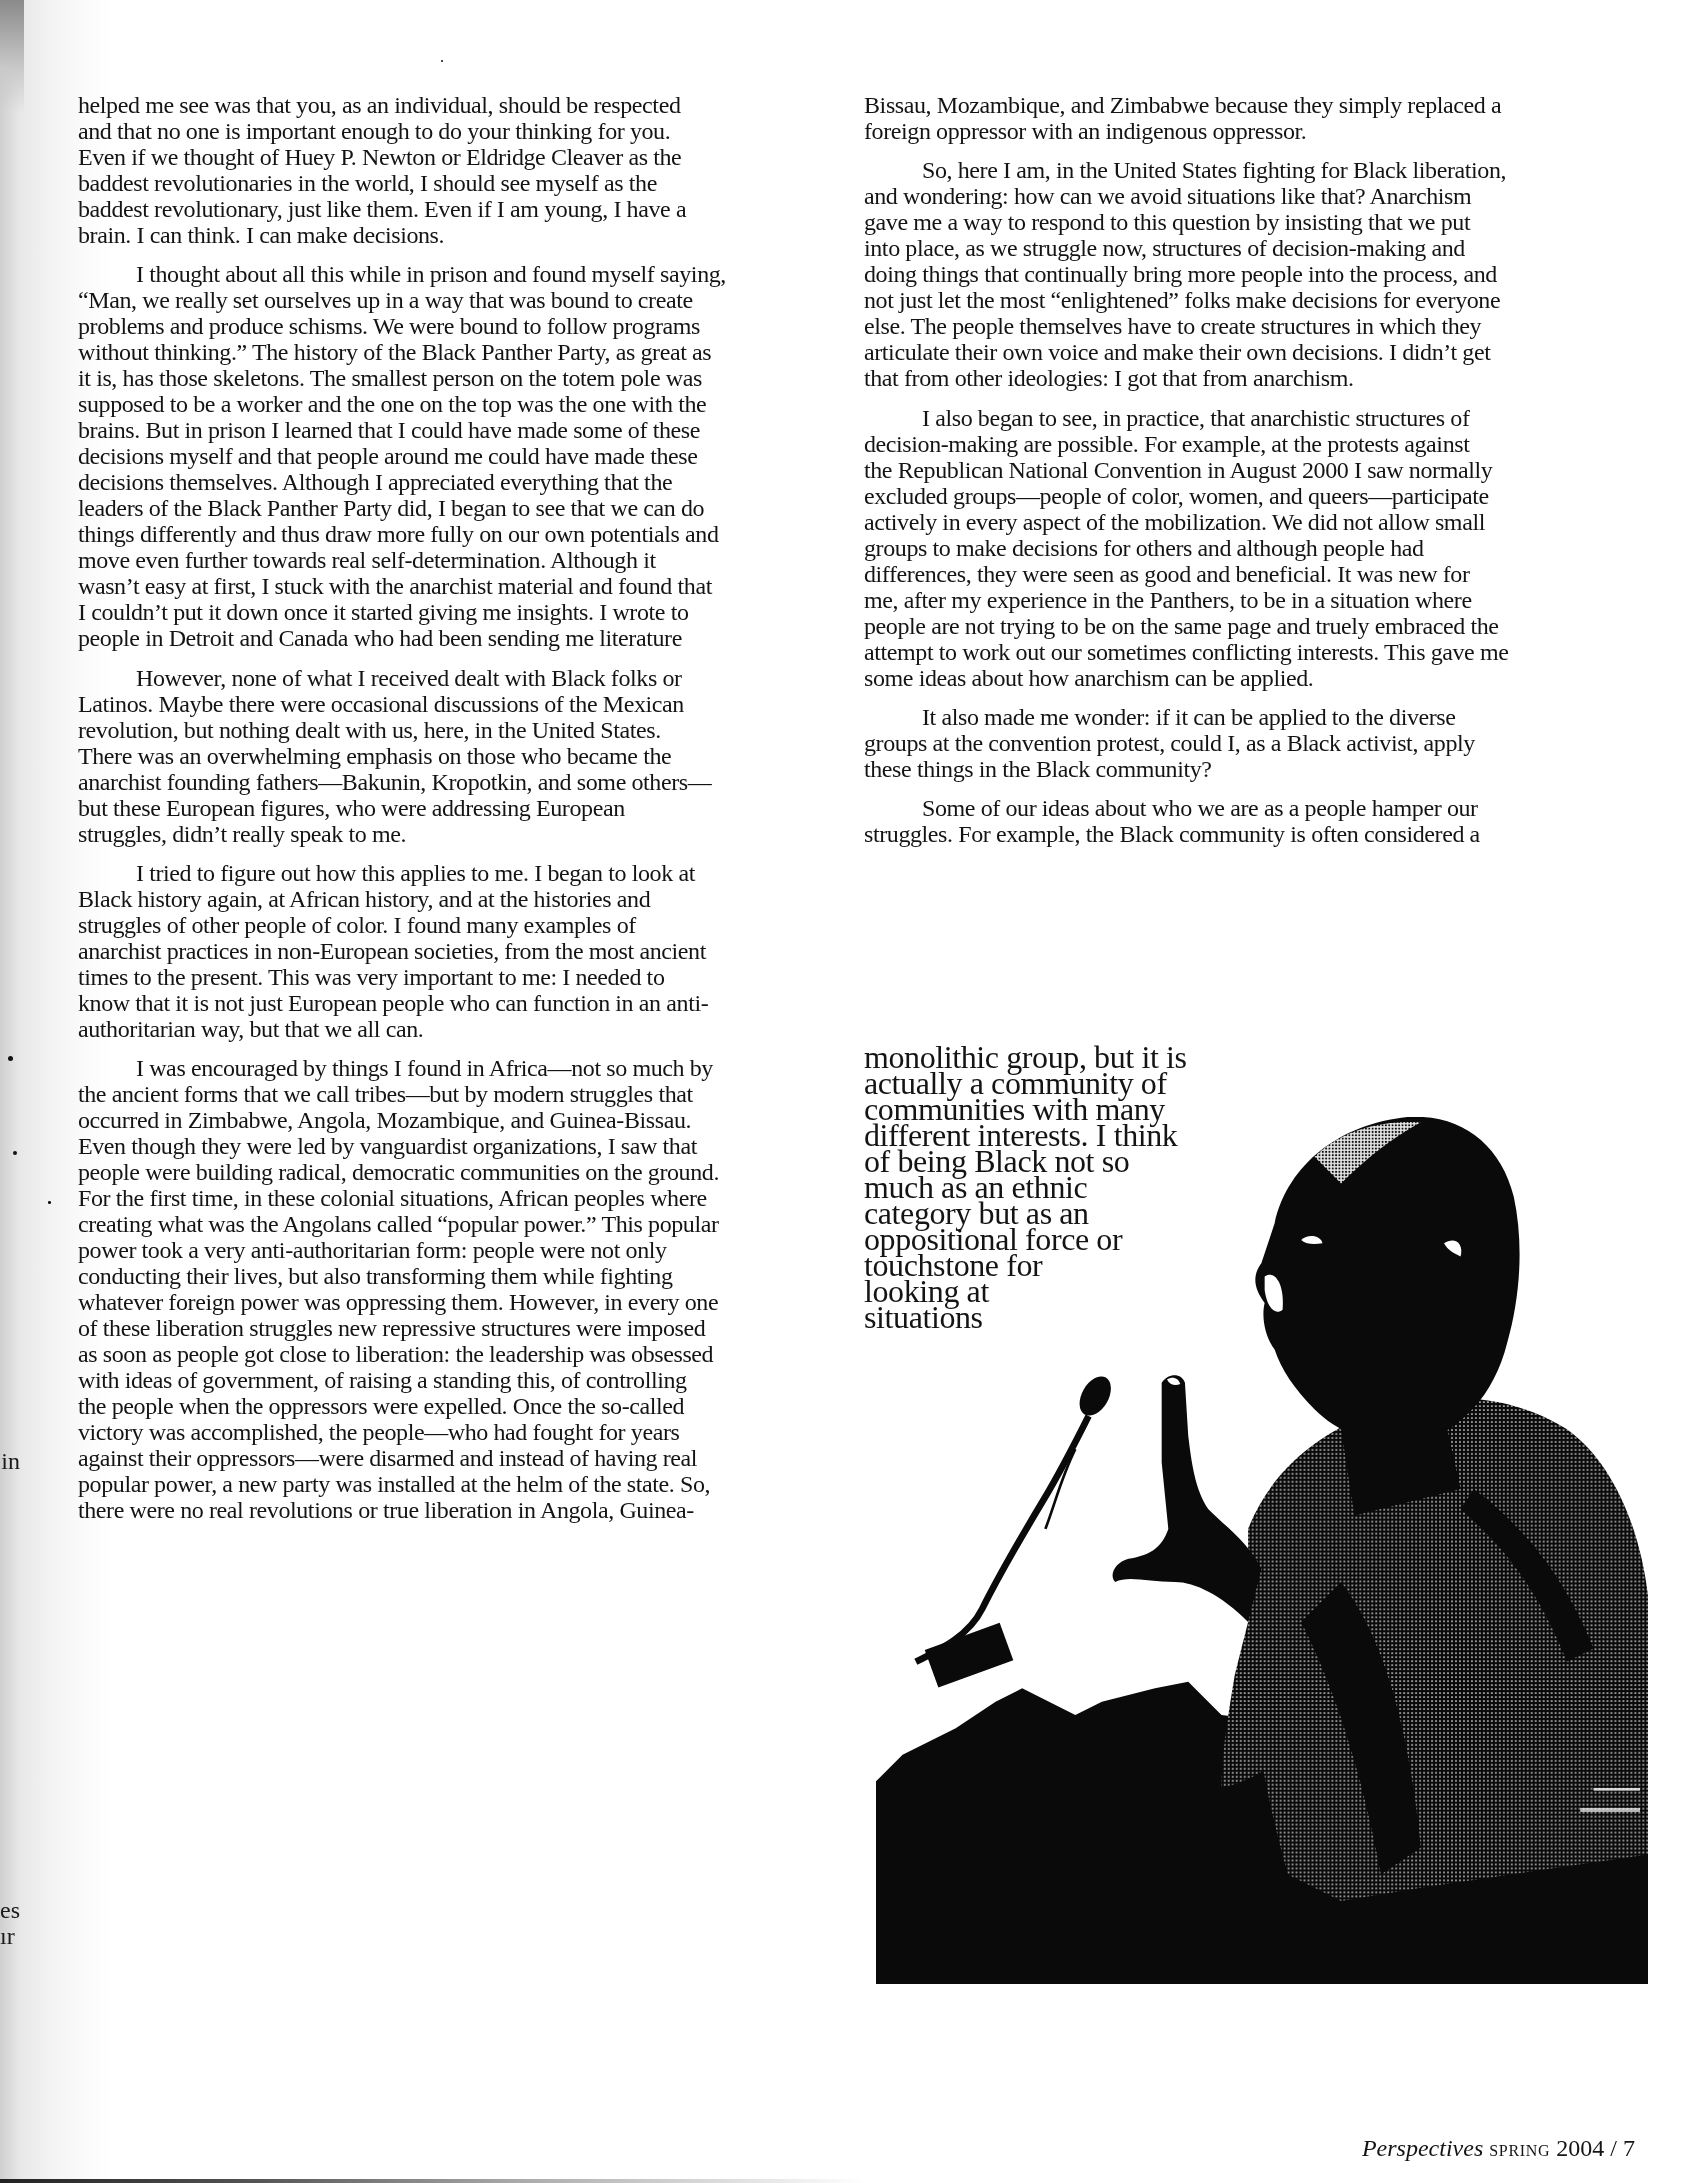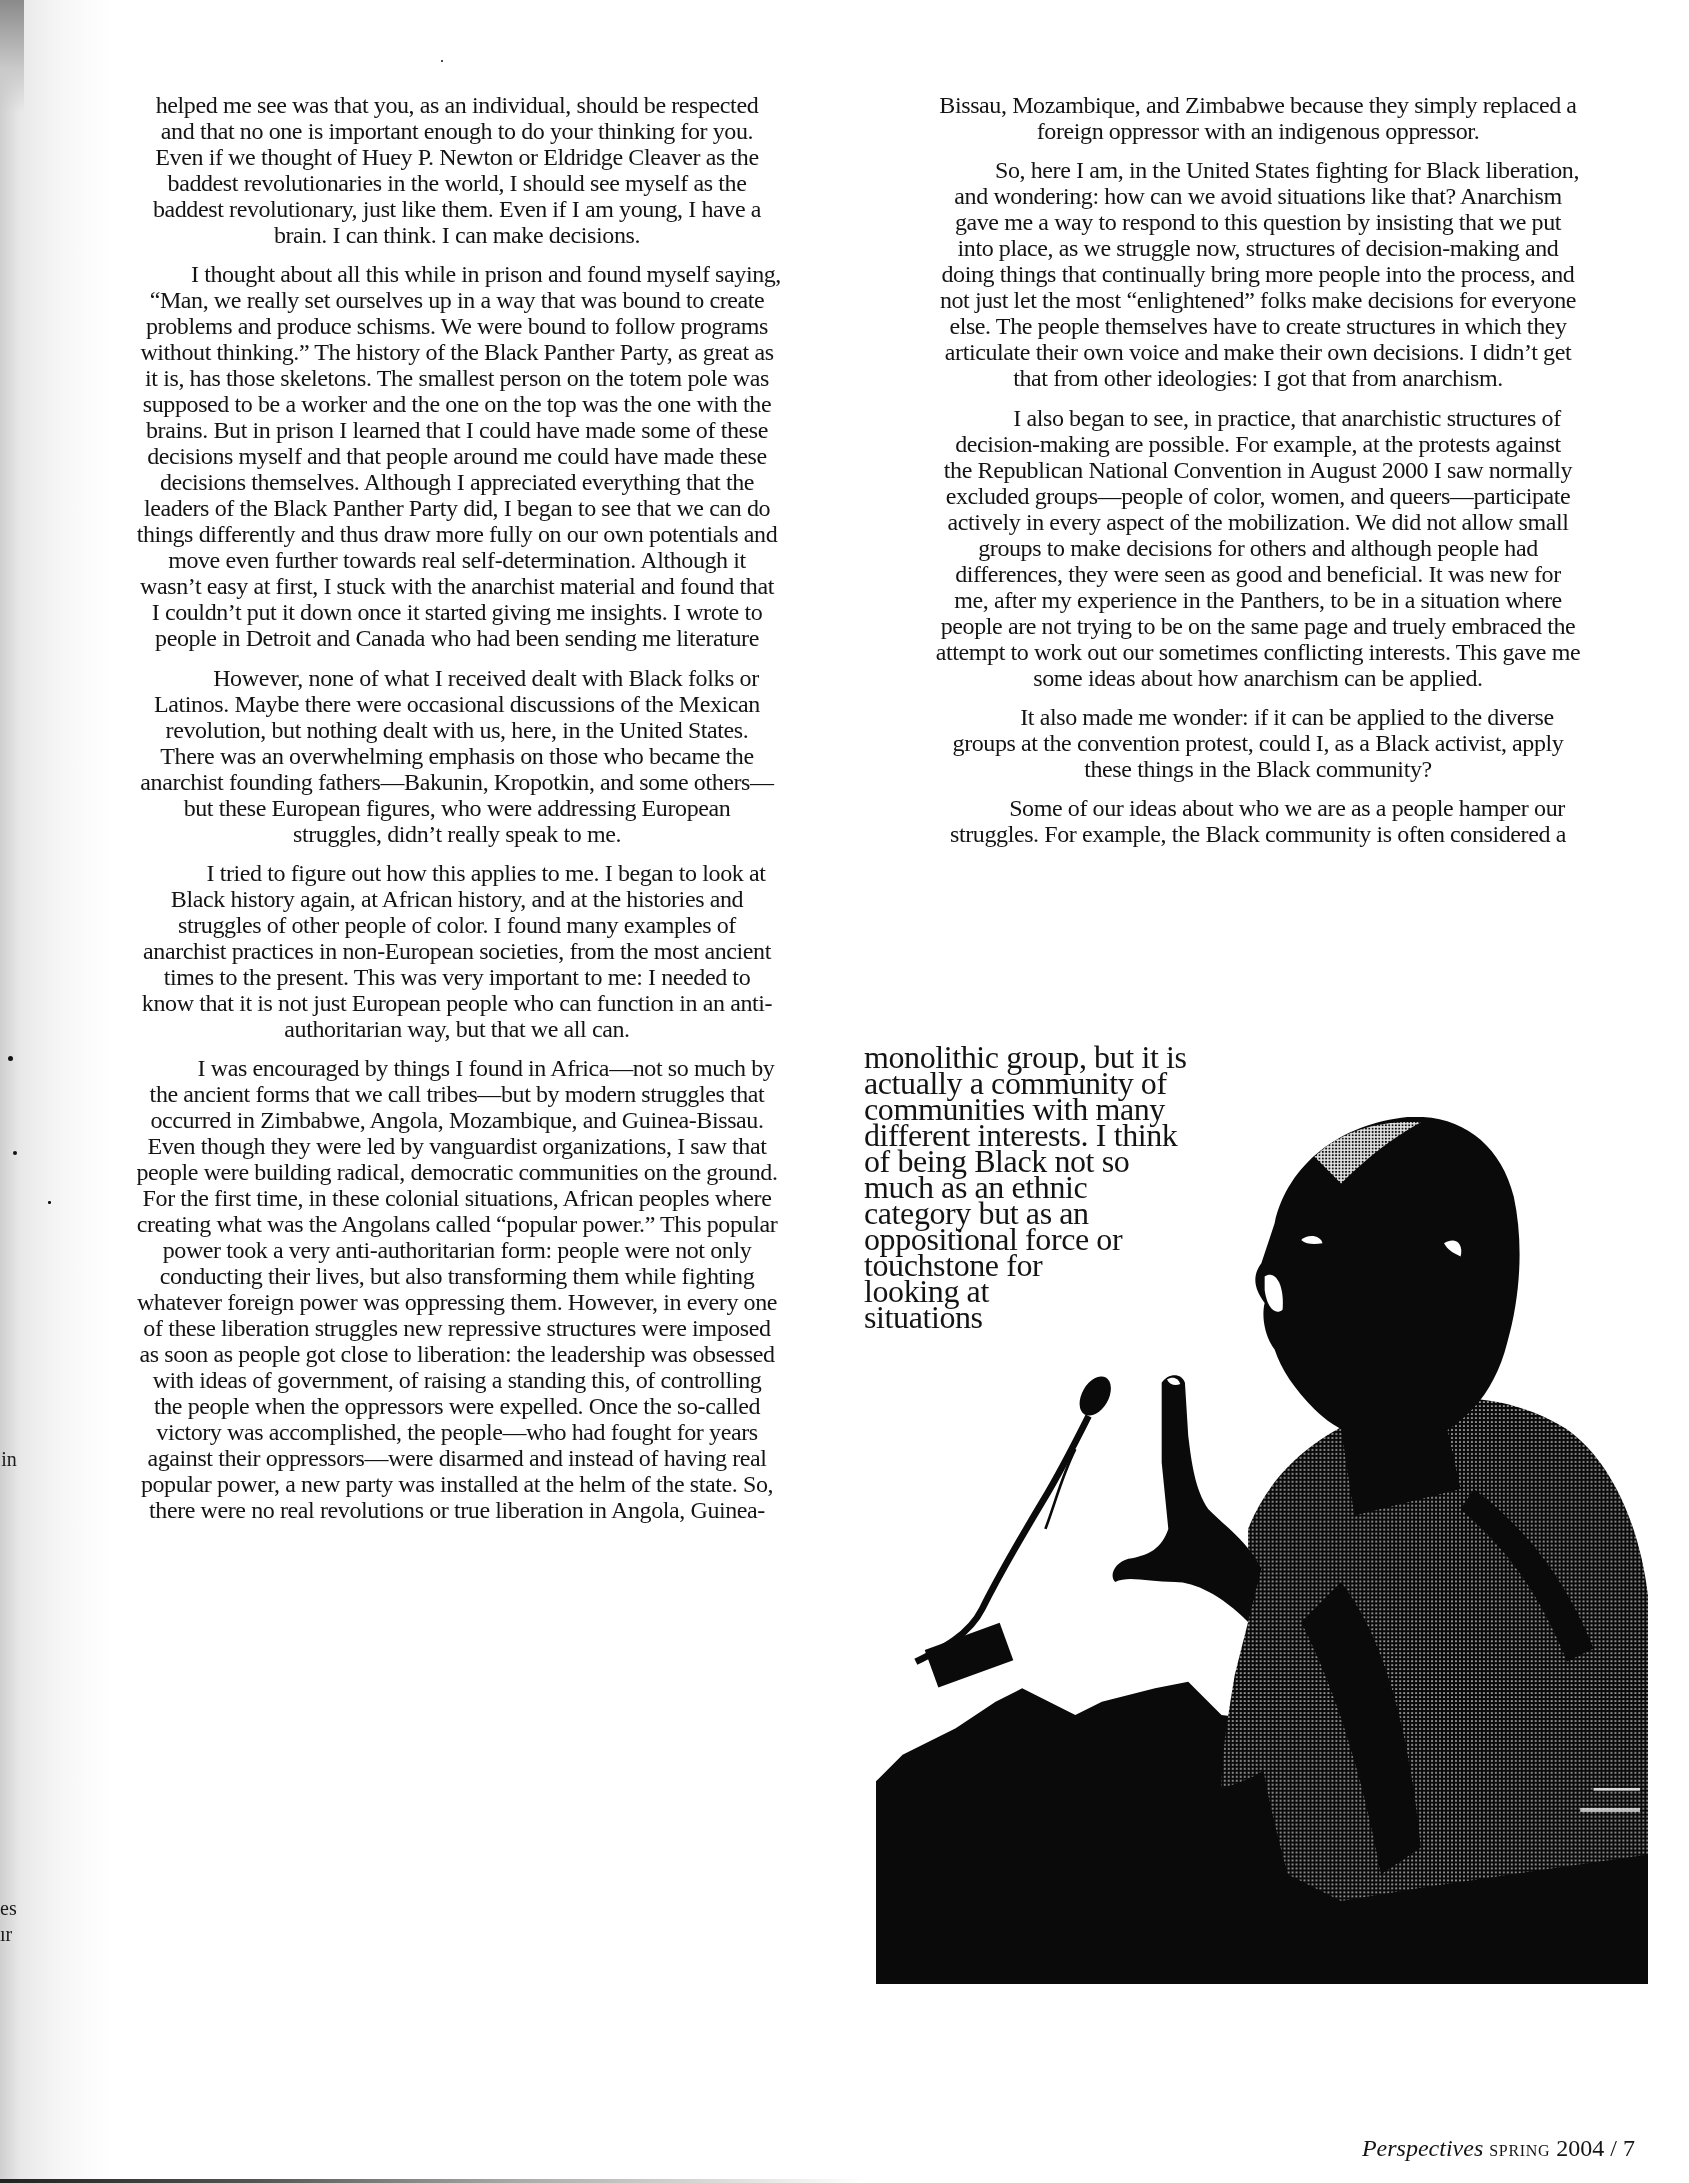--- a/index.html
+++ b/index.html
@@ -4,29 +4,29 @@
 <style>
   html, body { margin: 0; padding: 0; background: #ffffff; }
   body { width: 1689px; height: 2183px; position: relative; overflow: hidden;
          font-family: "Liberation Serif", "DejaVu Serif", serif; color: #141414; }
   .gutter { position: absolute; left: 0; top: 0; width: 113px; height: 2183px;
             background: linear-gradient(to right, #cfcfcf 0px, #e8e8e8 20px, #f4f4f4 53px, #fbfbfb 86px, #ffffff 113px); }
   .gutter-dark { position: absolute; left: 0; top: 0; width: 24px; height: 113px;
                  background: linear-gradient(to bottom, #8a8a8a, #c9c9c9 60%, rgba(220,220,220,0)); }
   .bottom-edge { position: absolute; left: 0; bottom: 0; width: 864px; height: 4px;
                  background: linear-gradient(to right, #222 0, #555 30%, #aaa 60%, rgba(255,255,255,0) 100%); }
-  .col { position: absolute; font-size: 24px; line-height: 26px; letter-spacing: -0.4px; text-align: center; }
+  .col { position: absolute; font-size: 24px; line-height: 26px; letter-spacing: -0.4px; }
   .col.left { left: 78px; top: 92px; width: 758px; }
   .col.right { left: 864px; top: 92px; width: 788px; }
   .line { display: block; white-space: nowrap; height: 26px; }
   .para-gap { height: 13.3px; }
   .wrap-text { position: absolute; left: 864px; top: 1044px; width: 279px;
                font-size: 32px; line-height: 26px; letter-spacing: -0.4px; }
   .photo { position: absolute; left: 876px; top: 1117px; width: 772px; height: 867px; }
-  .margin-bleed { position: absolute; font-size: 20px; color: #1a1a1a; }
+  .margin-bleed { position: absolute; font-size: 24px; color: #1a1a1a; }
   .speck { position: absolute; background: #111; border-radius: 50%; }
   .footer { position: absolute; right: 54px; top: 2135px; font-size: 24px; white-space: nowrap; }
   .footer .mag { font-style: italic; text-align: center; }
   .footer .season { font-size: 16px; letter-spacing: 0.7px; }
 </style>
 </head>
 <body>
 
 <div class="gutter"></div>
 <div class="gutter-dark"></div>

